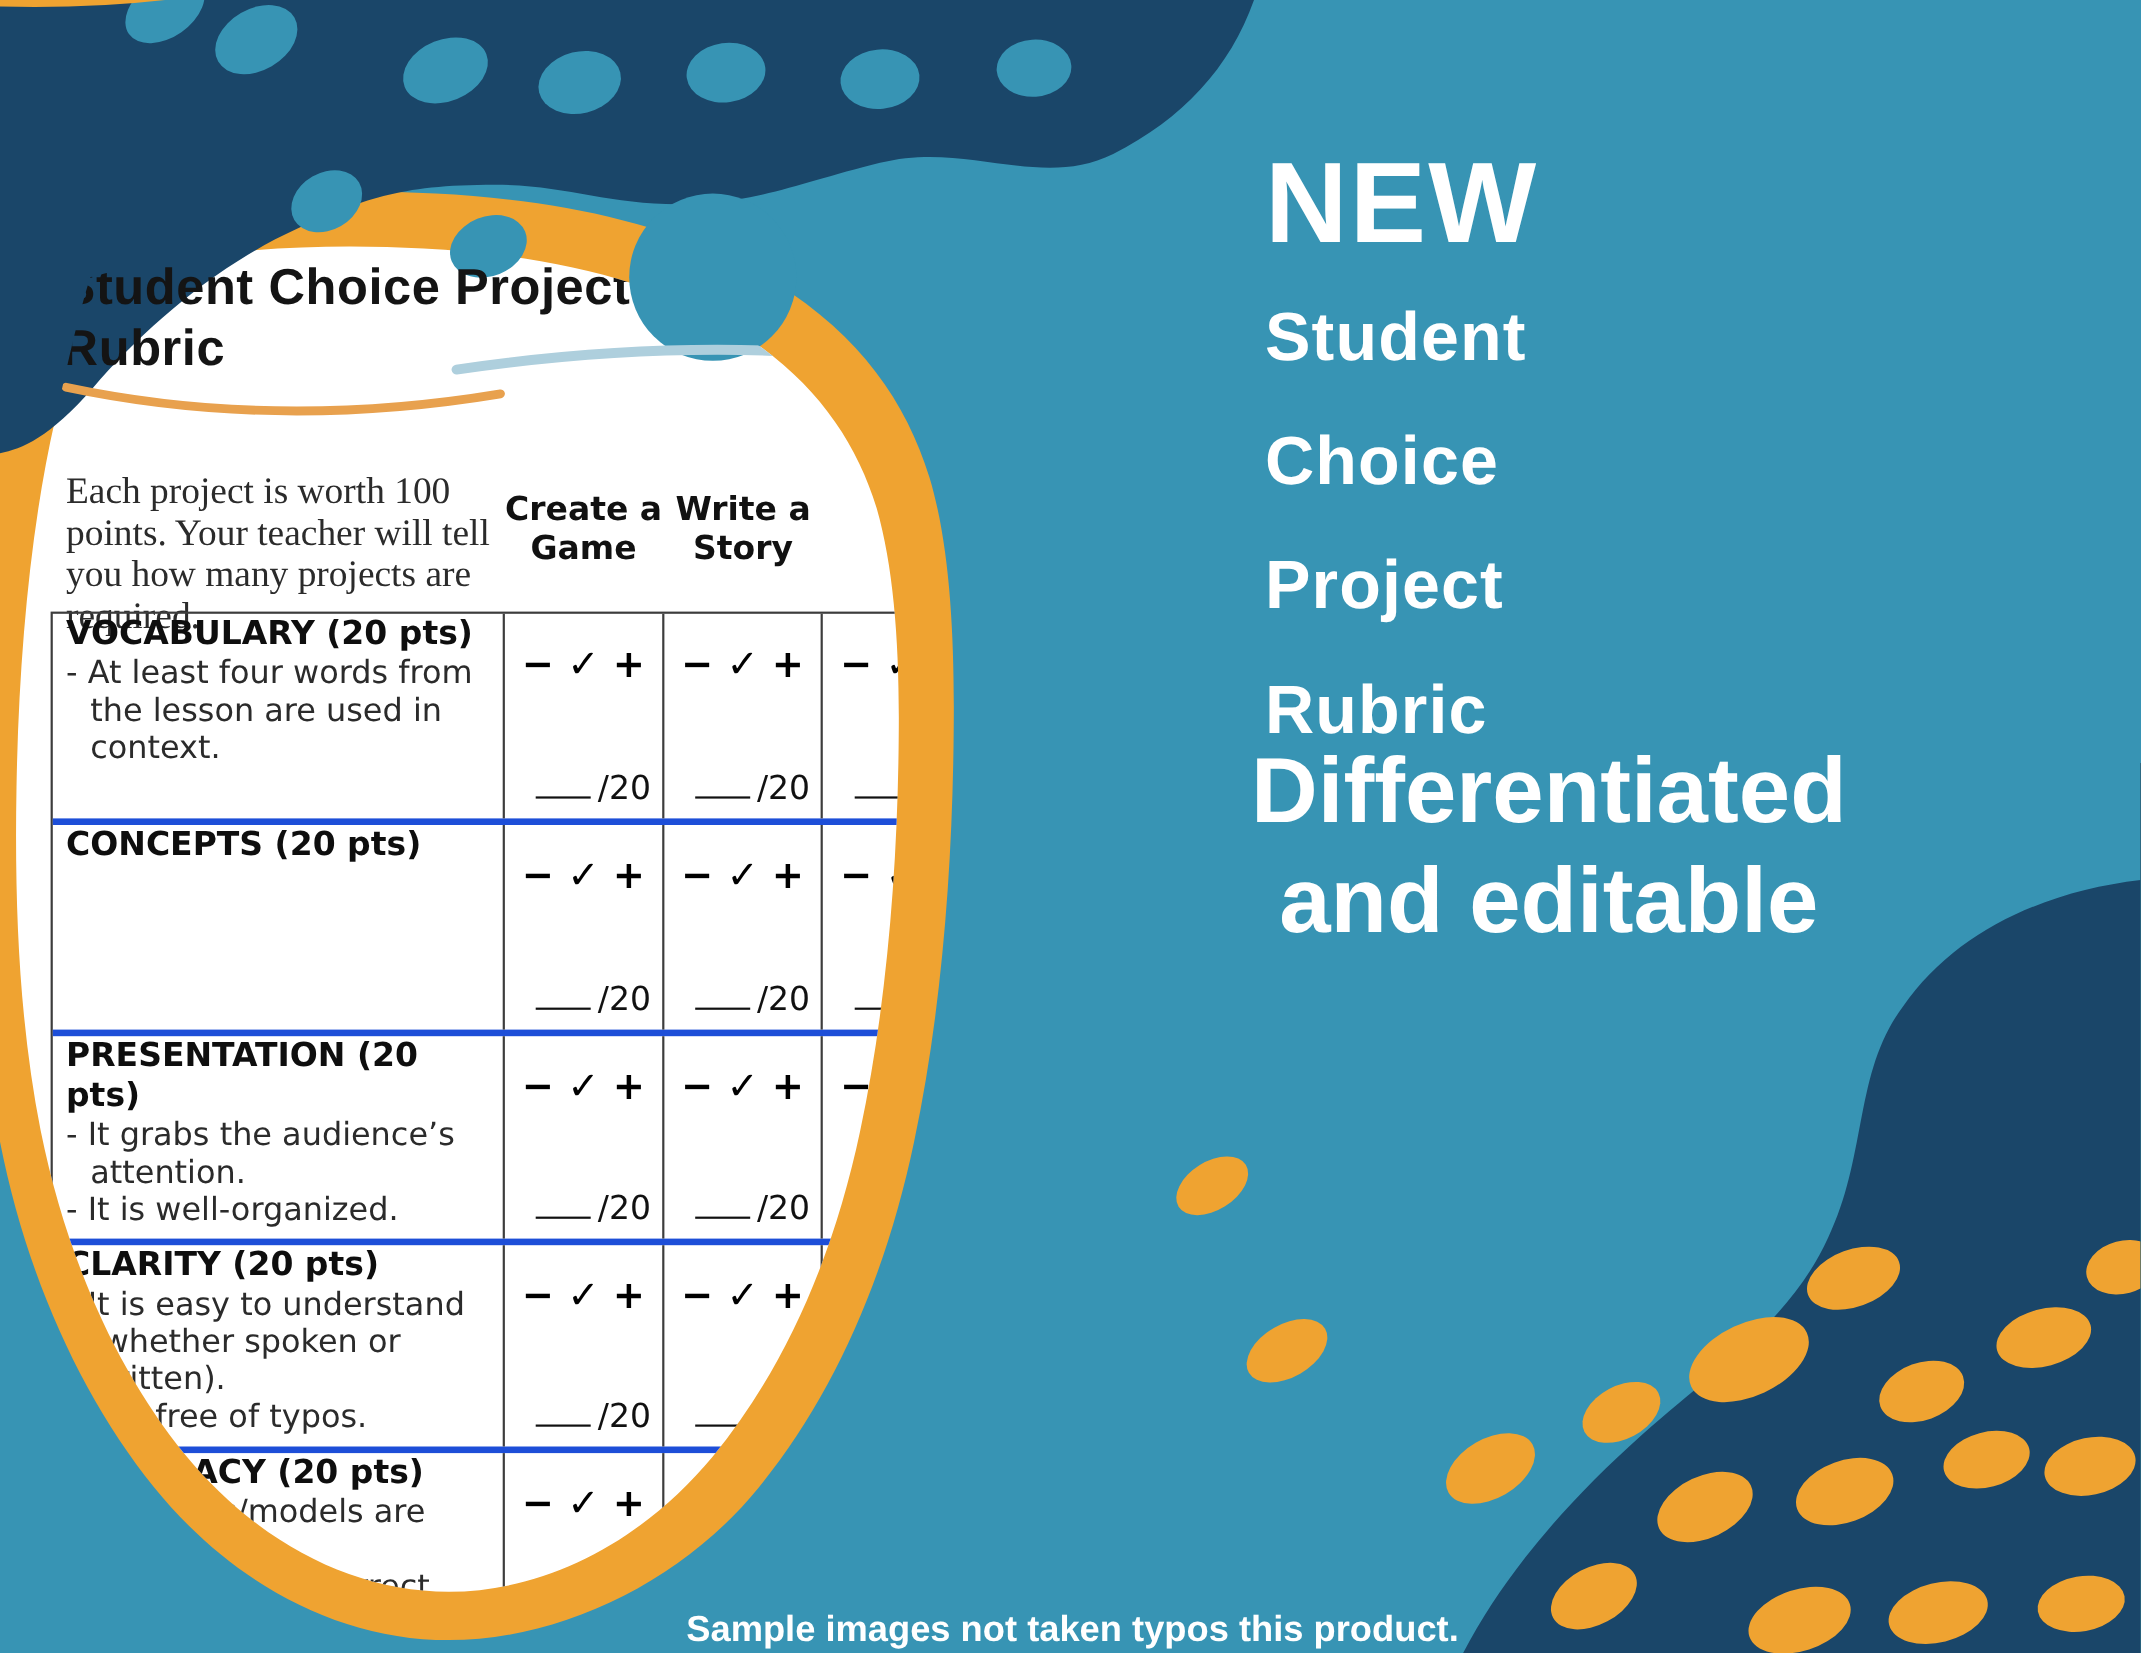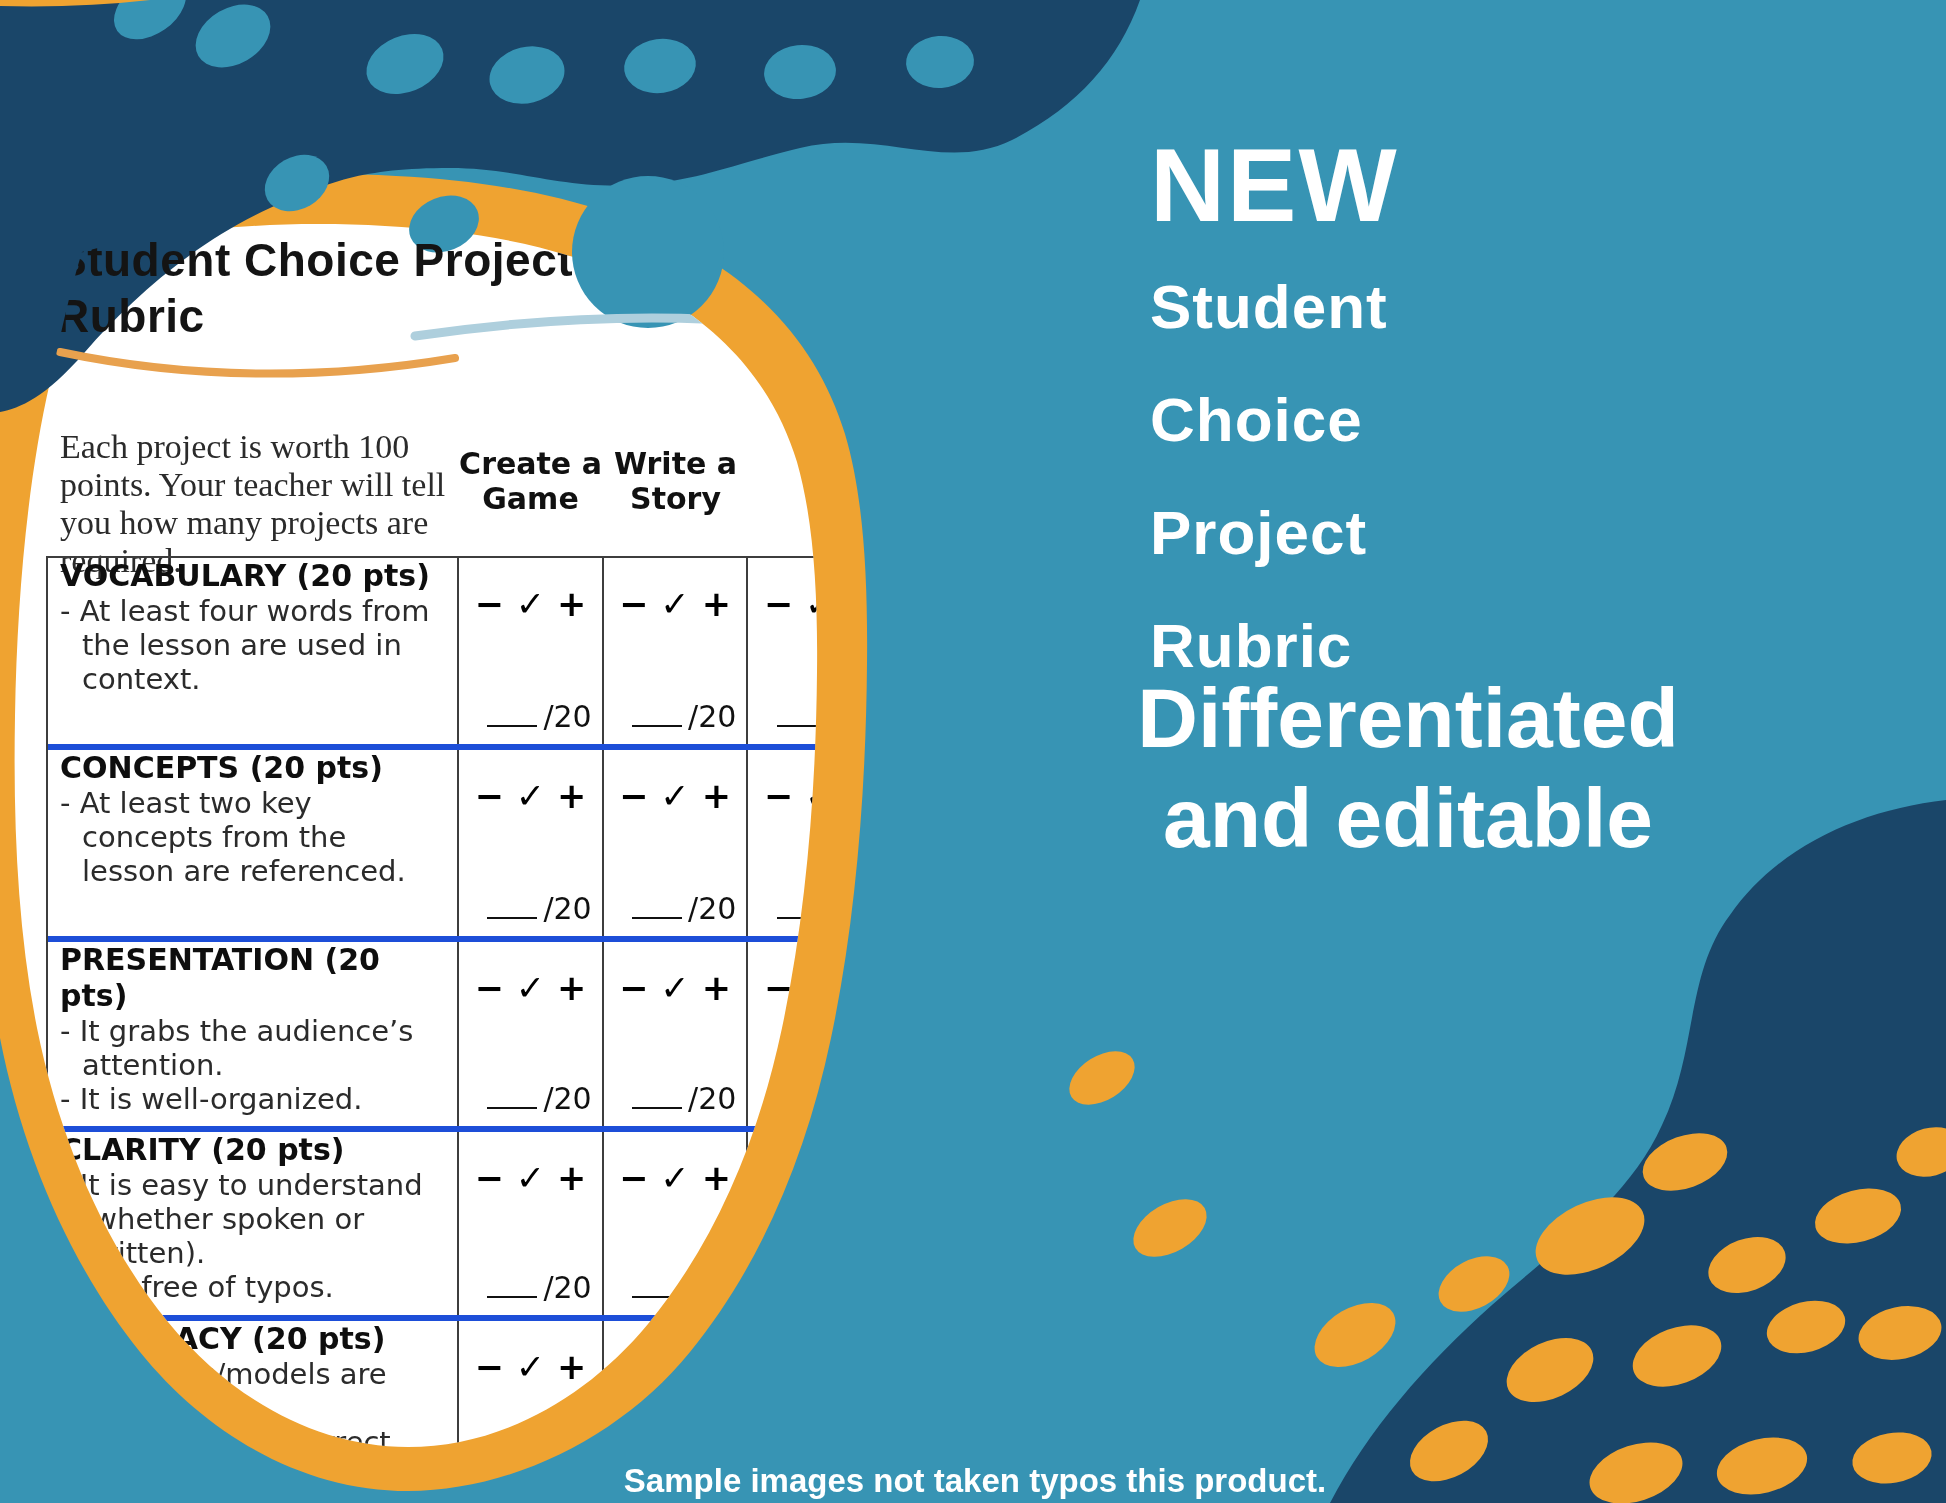--- a/index.html
+++ b/index.html
@@ -126,21 +126,20 @@
         </div>
         <div class="score">
           <div class="marks"><span>−</span><span>✓</span><span>+</span></div>
           <div class="pts"><span class="blank"></span><span>/20</span></div>
         </div>
       </div>
 
       <div class="rrow h186">
         <div class="desc">
           <div class="hd">CONCEPTS (20 pts)</div>
-          <div class="bl">- At least two key concepts from the lesson are referenced.</div>
         </div>
         <div class="score">
           <div class="marks"><span>−</span><span>✓</span><span>+</span></div>
           <div class="pts"><span class="blank"></span><span>/20</span></div>
         </div>
         <div class="score">
           <div class="marks"><span>−</span><span>✓</span><span>+</span></div>
           <div class="pts"><span class="blank"></span><span>/20</span></div>
         </div>
         <div class="score">

